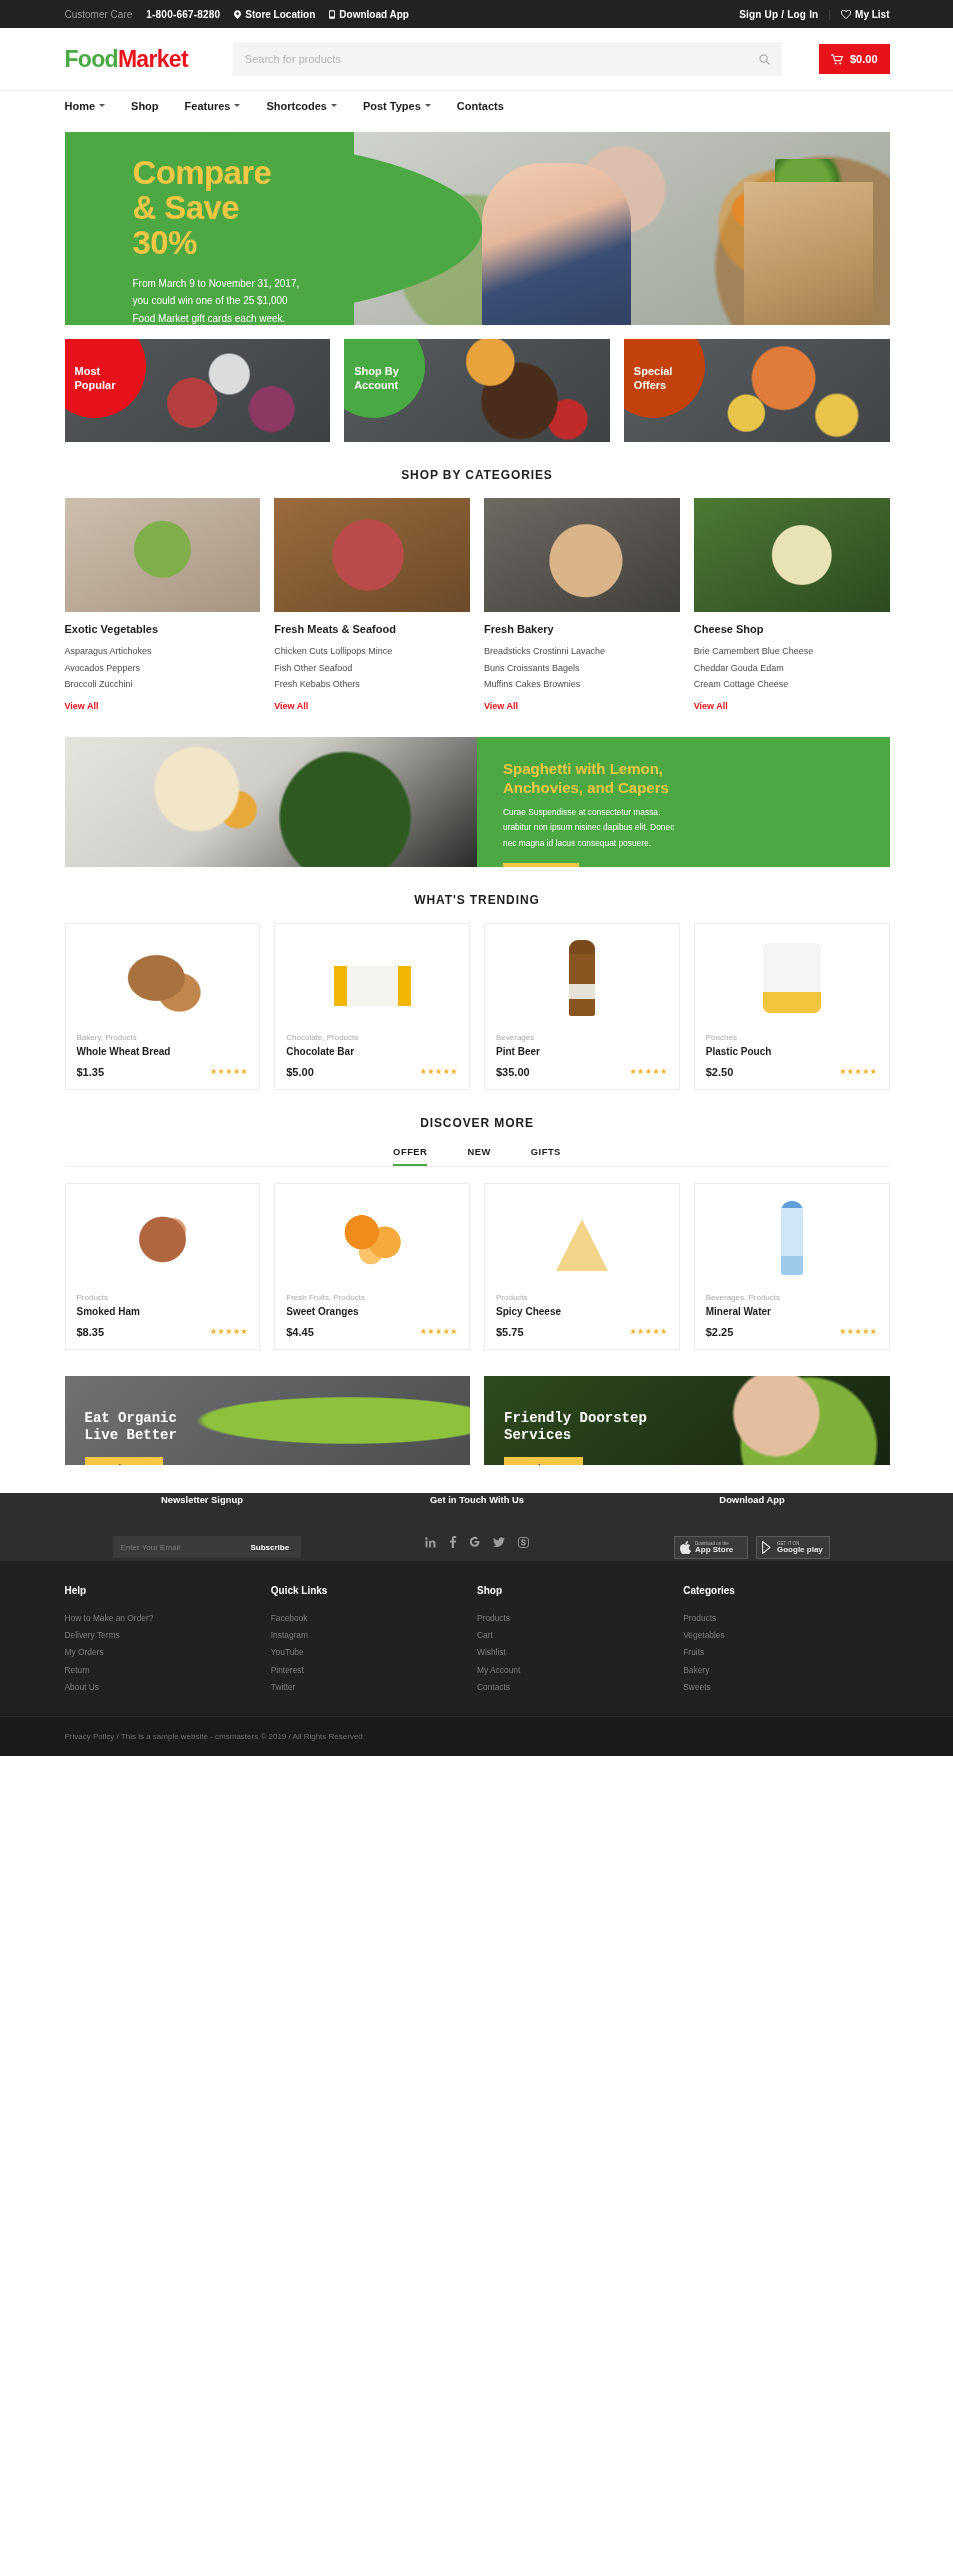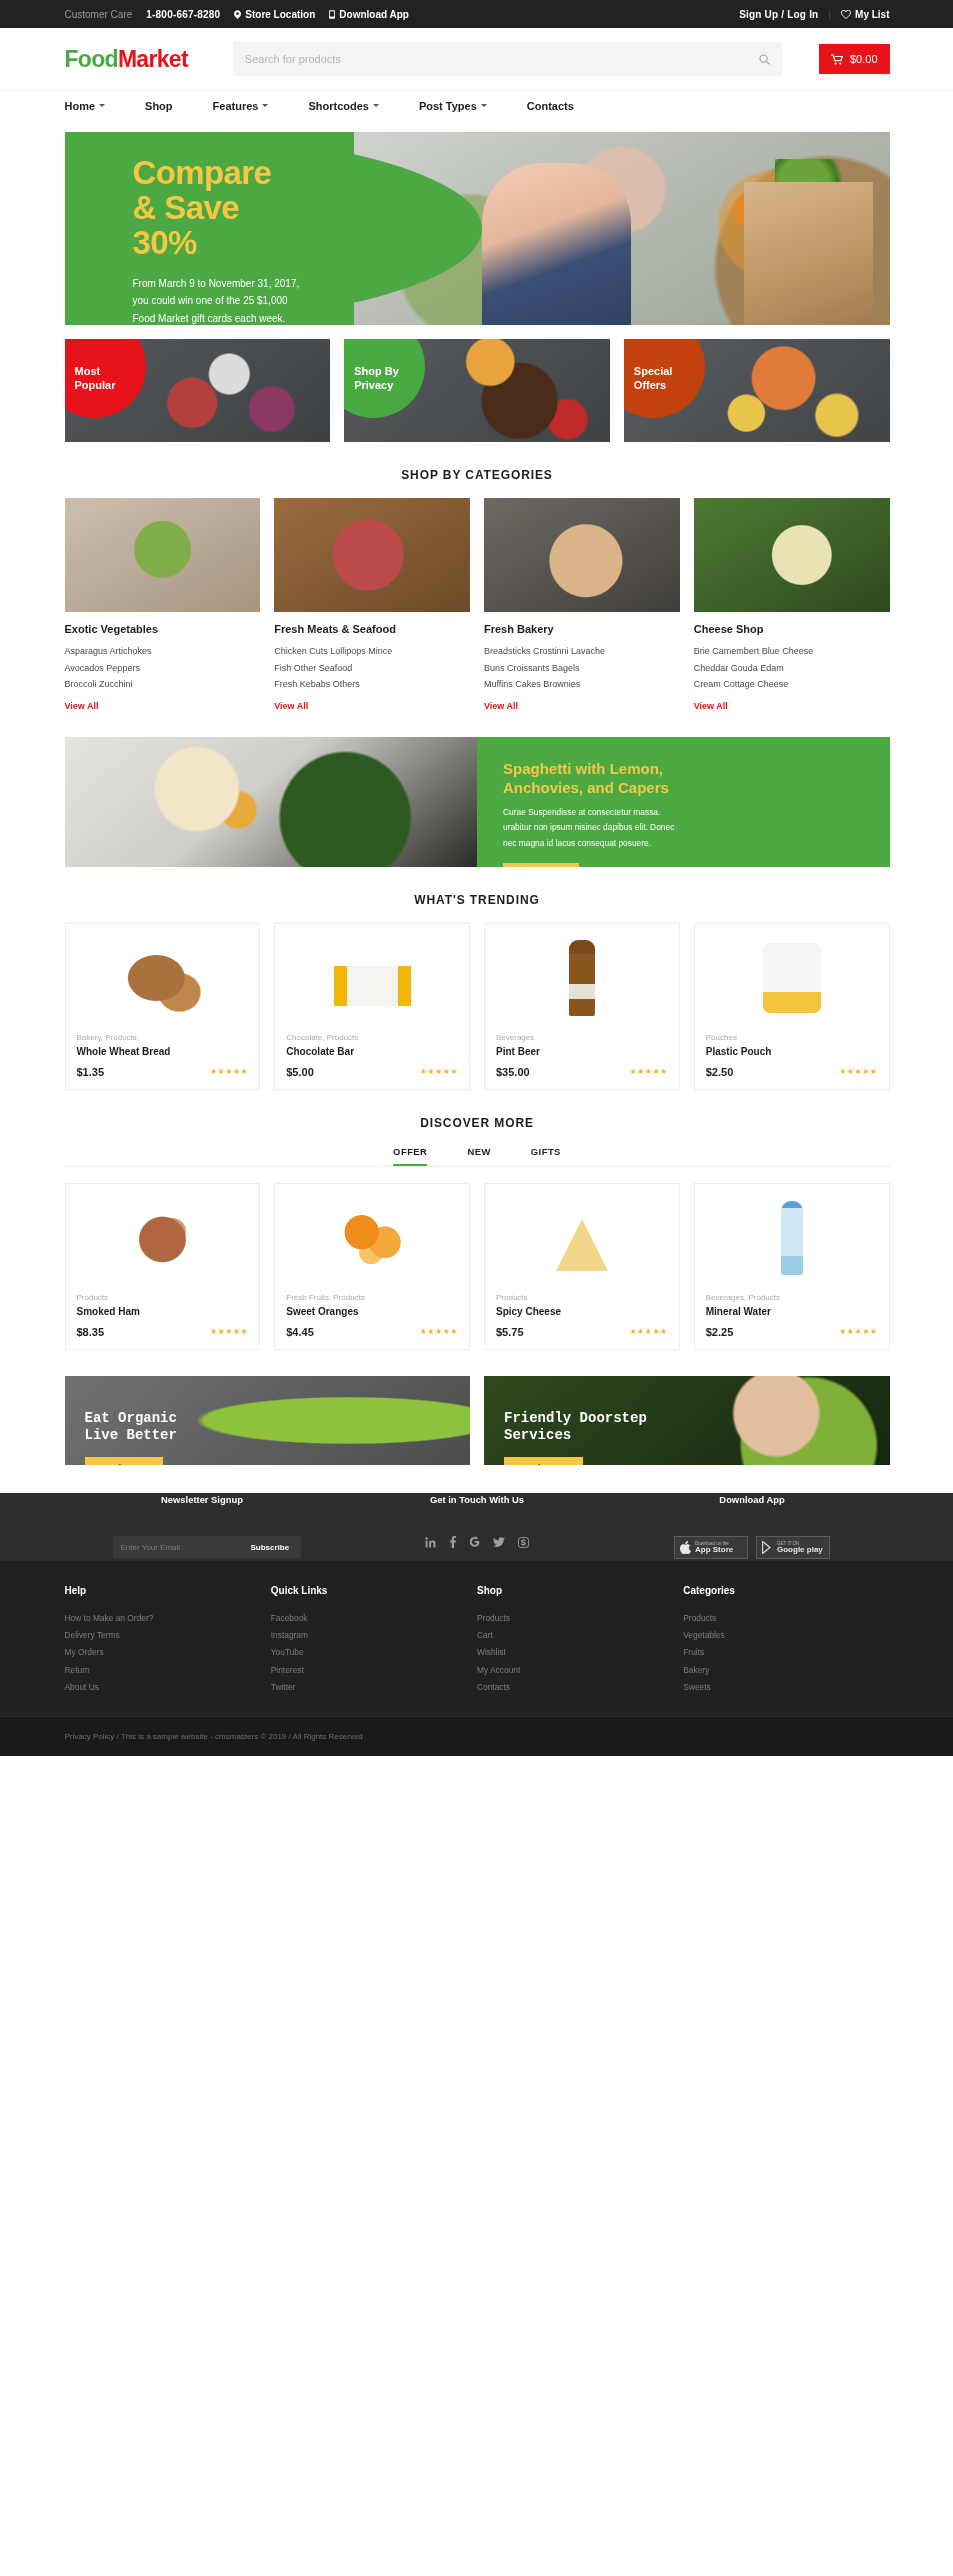--- a/index.html
+++ b/index.html
@@ -56,28 +56,28 @@
   }
   .searchbox input::placeholder { color: #b4b4b4; }
   .search-icon-btn { color: #9b9b9b; display: flex; align-items: center; }
   .cart-btn {
     margin-left: 24px;
     background: #e8131a;
     color: #fff;
     height: 30px;
     min-width: 62px;
     display: flex; align-items: center; justify-content: center; gap: 6px;
-    font-size: 11px; font-weight: normal;
+    font-size: 11px; font-weight: bold;
     padding: 0 12px;
     cursor: pointer;
   }
 
   
   .nav { background: #fff; border-top: 1px solid #ececec; height: 30px; display: flex; align-items: center; }
-  .nav .wrap { display: flex; align-items: flex-start; gap: 40px; }
+  .nav .wrap { display: flex; align-items: flex-start; gap: 26px; }
   .nav-item {
     font-size: 11px; font-weight: bold; color: #1d1d1d;
     display: flex; align-items: center; gap: 4px; cursor: pointer;
     white-space: nowrap;
   }
   .caret { width: 0; height: 0; border-left: 3px solid transparent; border-right: 3px solid transparent; border-top: 3px solid #555; display: inline-block; }
 
   
   .hero {
     margin-top: 12px;
@@ -388,21 +388,21 @@
   <div class="promo3" id="promo-cards">
       <div class="promo-card pc1">
         <div class="pc-photo"></div>
         <div class="pc-badge">
           <span><span>Most</span><br><span>Popular</span></span>
         </div>
       </div>
       <div class="promo-card pc2">
         <div class="pc-photo"></div>
         <div class="pc-badge">
-          <span><span>Shop By</span><br><span>Privacy</span></span>
+          <span><span>Shop By</span><br><span>Account</span></span>
         </div>
       </div>
       <div class="promo-card pc3">
         <div class="pc-photo"></div>
         <div class="pc-badge">
           <span><span>Special</span><br><span>Offers</span></span>
         </div>
       </div>
     </div>
 

